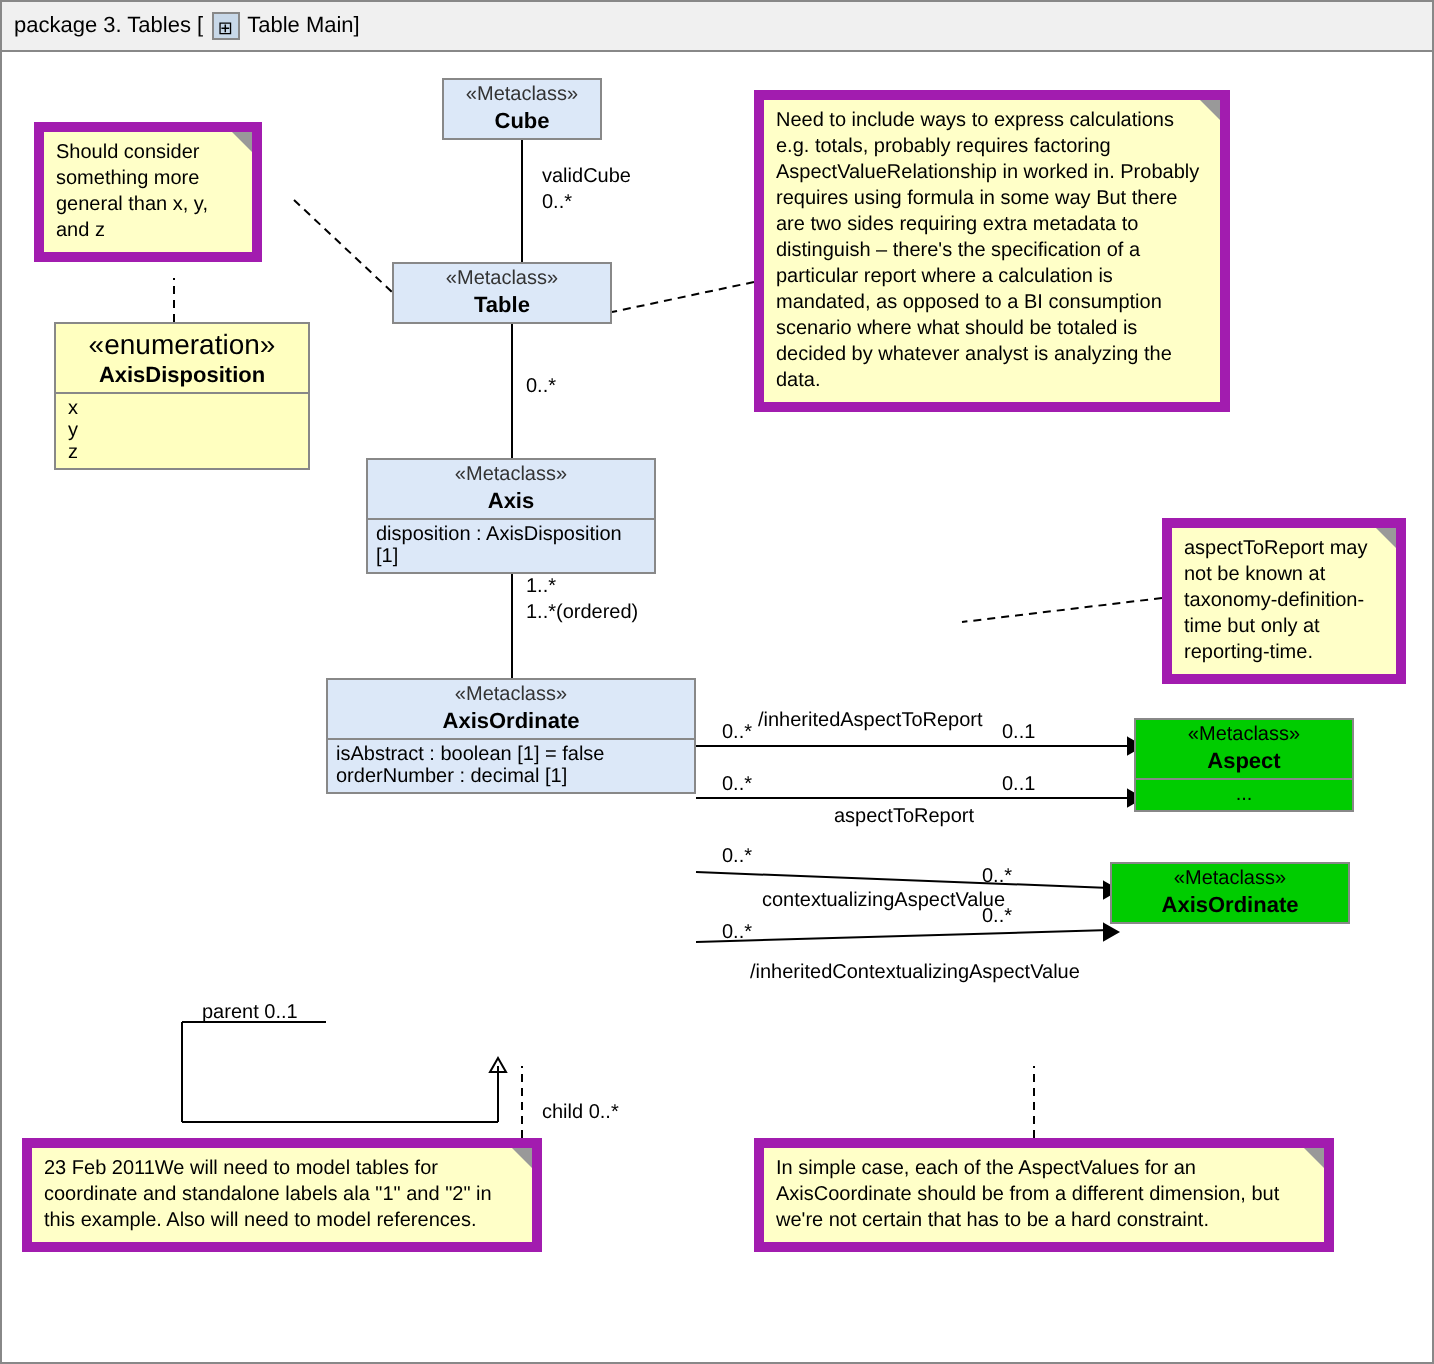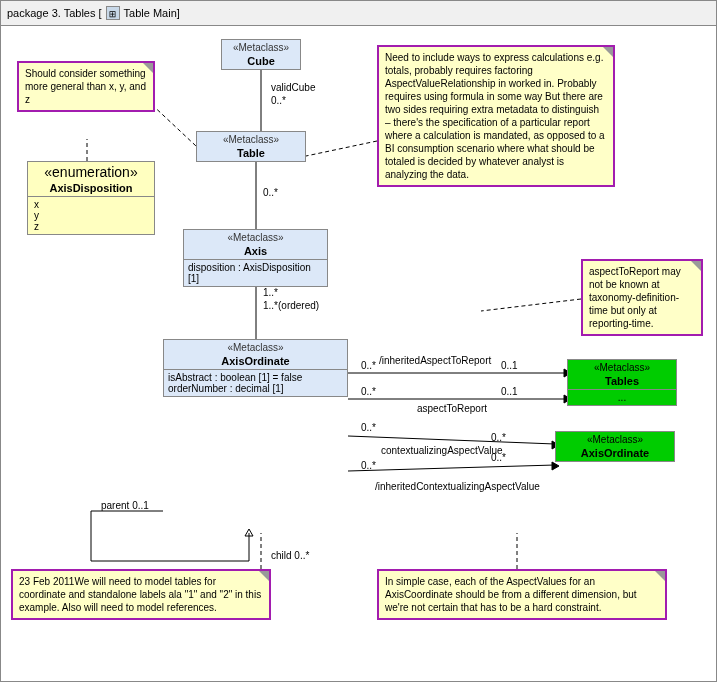--- a/index.html
+++ b/index.html
@@ -84,21 +84,21 @@
       min-width: 60px;
     }
     .uml-enum .stereotype { font-size: 14px; padding: 2px 4px 0; }
     .uml-enum .class-name { font-weight: bold; padding: 2px 6px; font-size: 11px; }
     .uml-enum .class-attrs { border-top: 1px solid #888; text-align: left; padding: 2px 6px; font-size: 10px; }
 
     
     .note-box {
       position: absolute;
       background: #ffffc8;
-      border: 2px solid #a21caf;
+      border: 5px solid #a21caf;
       padding: 4px 6px;
       font-size: 10px;
       line-height: 1.3;
     }
     .note-box::before {
       content: '';
       position: absolute;
       top: 0; right: 0;
       width: 0; height: 0;
       border-style: solid;
@@ -180,21 +180,21 @@
 
     <line x1="86" y1="160" x2="86" y2="138" stroke="#000" stroke-width="1" stroke-dasharray="4,3"></line>
 
     <line x1="146" y1="99" x2="195" y2="145" stroke="#000" stroke-width="1" stroke-dasharray="4,3"></line>
     <line x1="376" y1="140" x2="305" y2="155" stroke="#000" stroke-width="1" stroke-dasharray="4,3"></line>
     <line x1="580" y1="298" x2="480" y2="310" stroke="#000" stroke-width="1" stroke-dasharray="4,3"></line>
     <line x1="260" y1="568" x2="260" y2="532" stroke="#000" stroke-width="1" stroke-dasharray="4,3"></line>
     <line x1="516" y1="568" x2="516" y2="532" stroke="#000" stroke-width="1" stroke-dasharray="4,3"></line>
   </svg>
 
-  <div class="note-box" style="left:16px; top:60px; width:138px;">
+  <div class="note-box" style="left:16px; top:60px; width:114px;">
     <span>Should consider something more general than x, y, and z</span>
   </div>
 
   <div class="uml-class" style="left:220px; top:38px; width:80px;">
     <div class="stereotype">«Metaclass»</div>
     <div class="class-name">Cube</div>
   </div>
 
   <div class="uml-class" style="left:195px; top:130px; width:110px;">
     <div class="stereotype">«Metaclass»</div>
@@ -244,21 +244,21 @@
   </div>
   <div class="label-text" style="left:380px; top:444px;">
     <span>contextualizingAspectValue</span>
   </div>
   <div class="label-text" style="left:374px; top:480px;">
     <span>/inheritedContextualizingAspectValue</span>
   </div>
 
   <div class="uml-class green" style="left:566px; top:358px; width:110px;">
     <div class="stereotype">«Metaclass»</div>
-    <div class="class-name">Tables</div>
+    <div class="class-name">Aspect</div>
     <div class="class-attrs">
       <div style="text-align:center;">...</div>
     </div>
   </div>
 
   <div class="uml-class green" style="left:554px; top:430px; width:120px;">
     <div class="stereotype">«Metaclass»</div>
     <div class="class-name">AxisOrdinate</div>
   </div>
 

